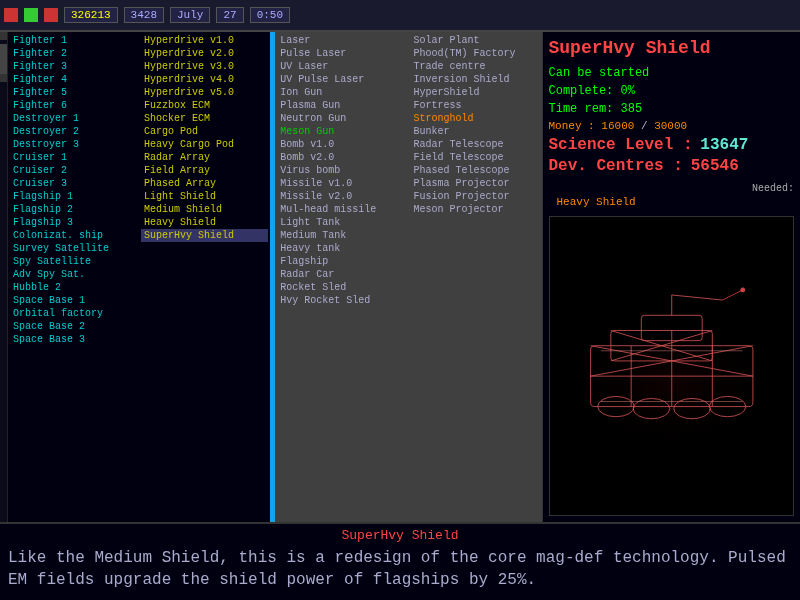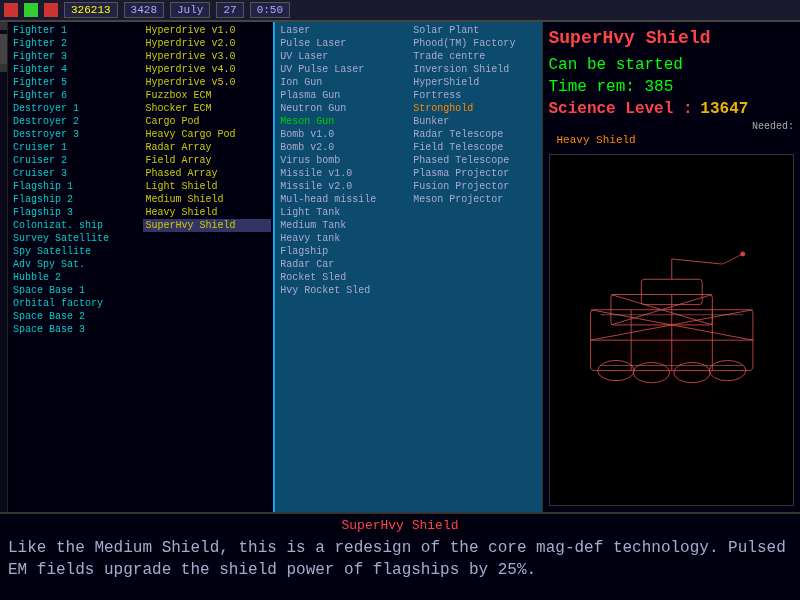--- a/index.html
+++ b/index.html
@@ -9,21 +9,21 @@
       background: #000;
       font-family: 'Courier New', monospace;
       overflow: hidden;
       position: relative;
     }
 
     
     #top-bar {
       background: #1a1a2e;
       border-bottom: 2px solid #444;
-      height: 22px;
+      height: 32px;
       display: flex;
       align-items: center;
       padding: 0 4px;
       gap: 6px;
     }
     .top-icon {
       width: 14px; height: 14px;
       background: #cc3333;
       display: inline-block;
     }
@@ -42,21 +42,21 @@
     
     #main {
       display: flex;
       height: 490px;
     }
 
     
     #left-panel {
       width: 270px;
       background: #000011;
-      border-right: 2px solid #0ea5e9;
+      border-right: 5px solid #0ea5e9;
       overflow: hidden;
       display: flex;
       flex-direction: column;
     }
 
     .unit-list {
       flex: 1;
       overflow: hidden;
       display: flex;
       gap: 0;
@@ -77,21 +77,21 @@
     .unit-item.selected {
       background: #333366;
       color: #ffffff;
     }
     .unit-item.cyan { color: #00cccc; }
     .unit-item.yellow { color: #cccc00; }
 
     
     #mid-panel {
       width: 270px;
-      background: #0c4a6e;
+      background: #404040;
       border-right: 1px solid #333;
       display: flex;
       flex-direction: column;
     }
 
     .tech-list {
       display: flex;
       flex: 1;
       overflow: hidden;
     }
@@ -122,21 +122,21 @@
 
     .info-title {
       color: #ff4444;
       font-size: 18px;
       font-weight: bold;
       margin-bottom: 8px;
     }
 
     .info-row {
       color: #00ff00;
-      font-size: 16px;
+      font-size: 12px;
       margin-bottom: 4px;
     }
 
     .info-money {
       color: #00ff00;
       font-size: 11px;
       margin-bottom: 4px;
     }
     .info-money span { color: #ff8800; }
 
@@ -334,24 +334,35 @@
           <div class="tech-item normal">Plasma Projector</div>
           <div class="tech-item normal">Fusion Projector</div>
           <div class="tech-item normal">Meson Projector</div>
         </div>
     </div>
   </div>
 
   <div id="right-panel">
     <div class="info-title">SuperHvy Shield</div>
     <div class="info-row">Can be started</div>
+    <div class="info-row">Complete: 0%</div>
     <div class="info-row">Time rem: 385</div>
+    <div class="info-money">
+      <span>Money :</span>
+      <span style="color:#ff8800;">16000</span>
+      <span style="color:#aaaacc;">/</span>
+      <span style="color:#ff8800;">30000</span>
+    </div>
     <div class="info-science">
       <span>Science Level :</span>
-      <span style="color:#eab308; font-size:16px; font-weight:bold;">13647</span>
+      <span style="color:#5eead4; font-size:16px; font-weight:bold;">13647</span>
+    </div>
+    <div class="info-dev">
+      <span>Dev. Centres :</span>
+      <span style="color:#ff4444; font-size:16px; font-weight:bold;">56546</span>
     </div>
     <div class="needed-label">Needed:</div>
     <div class="needed-value">Heavy Shield</div>
 
     <div class="ship-preview">
       <svg class="wireframe-ship" viewBox="0 0 240 160" xmlns="http://www.w3.org/2000/svg">
 
         <g stroke="#ff6666" stroke-width="0.8" fill="none" opacity="0.85">
 
           <rect x="40" y="60" width="160" height="60" rx="4"></rect>

